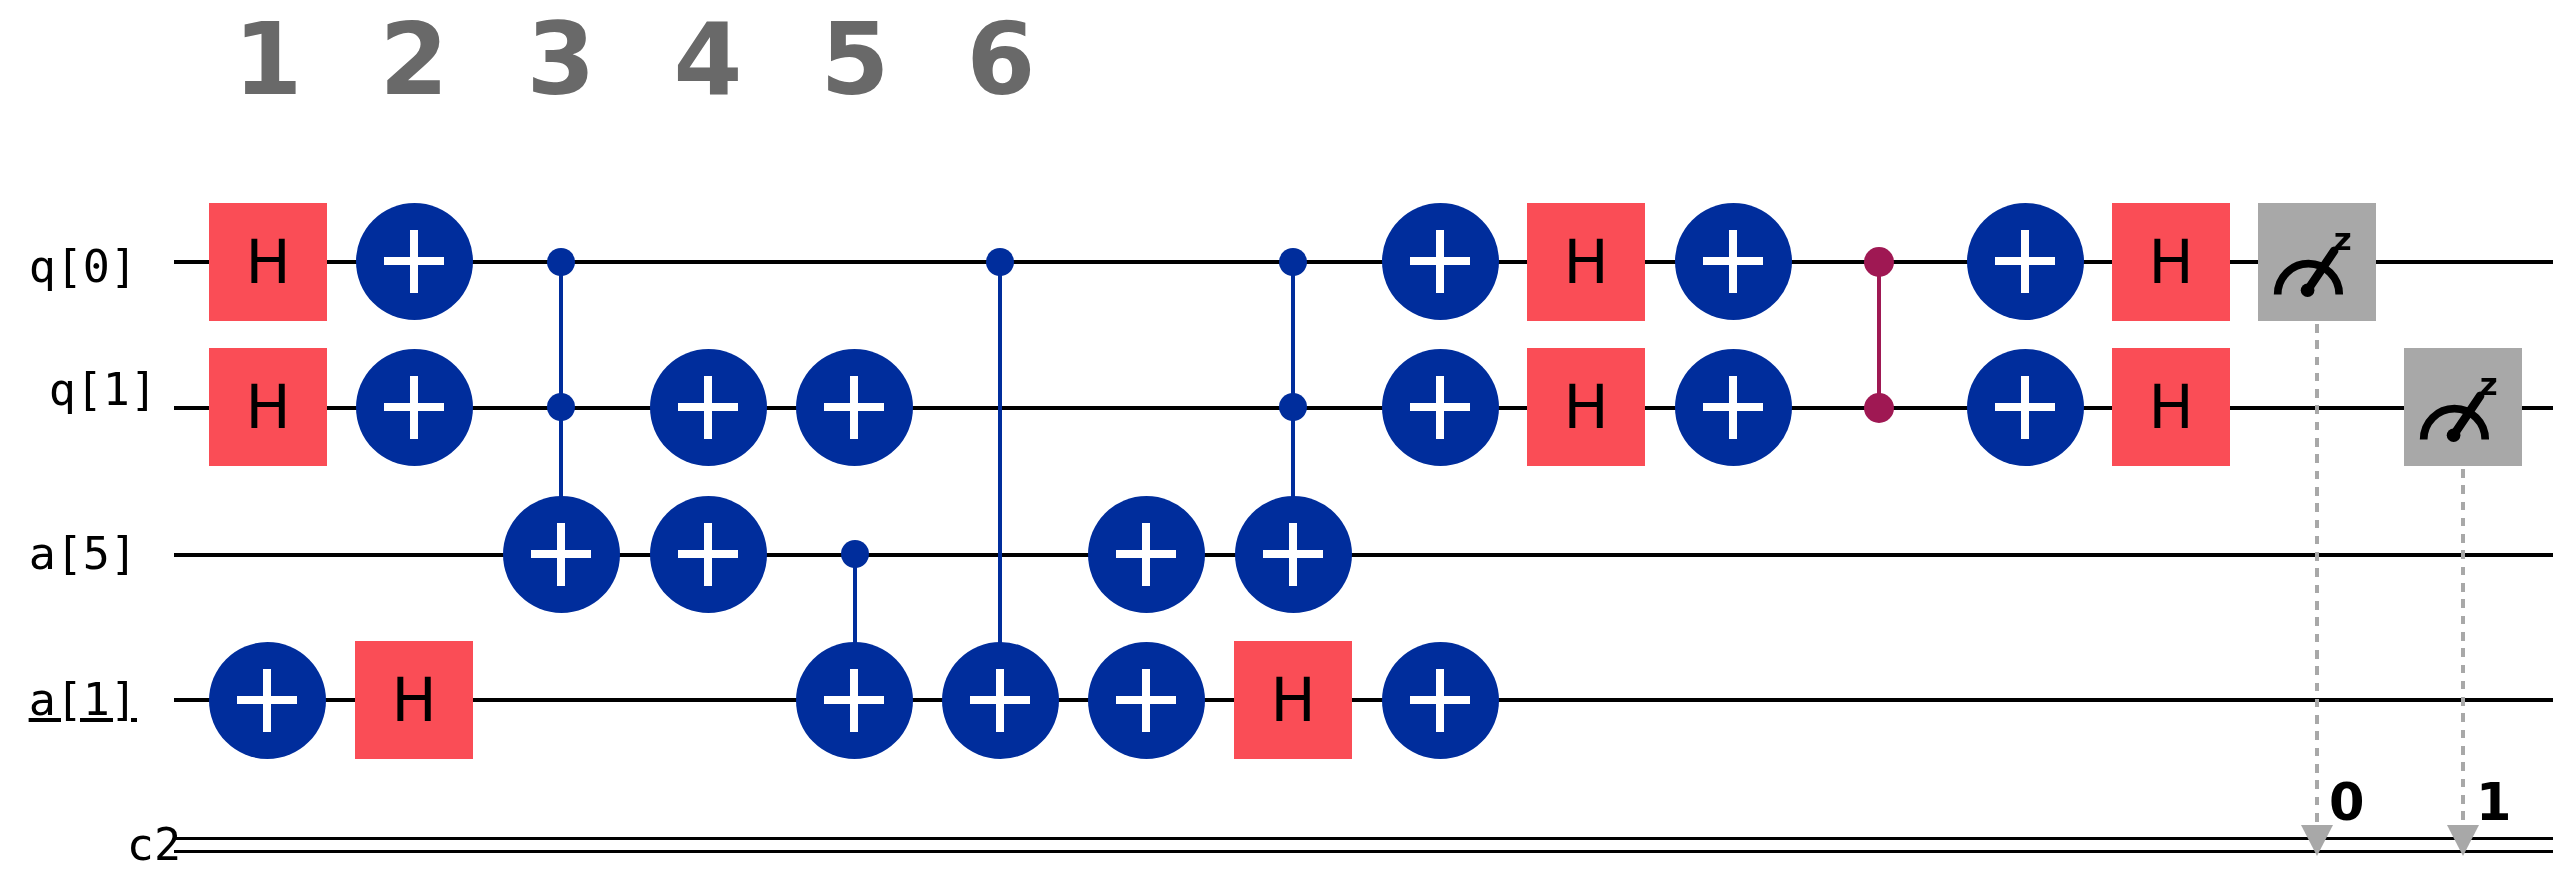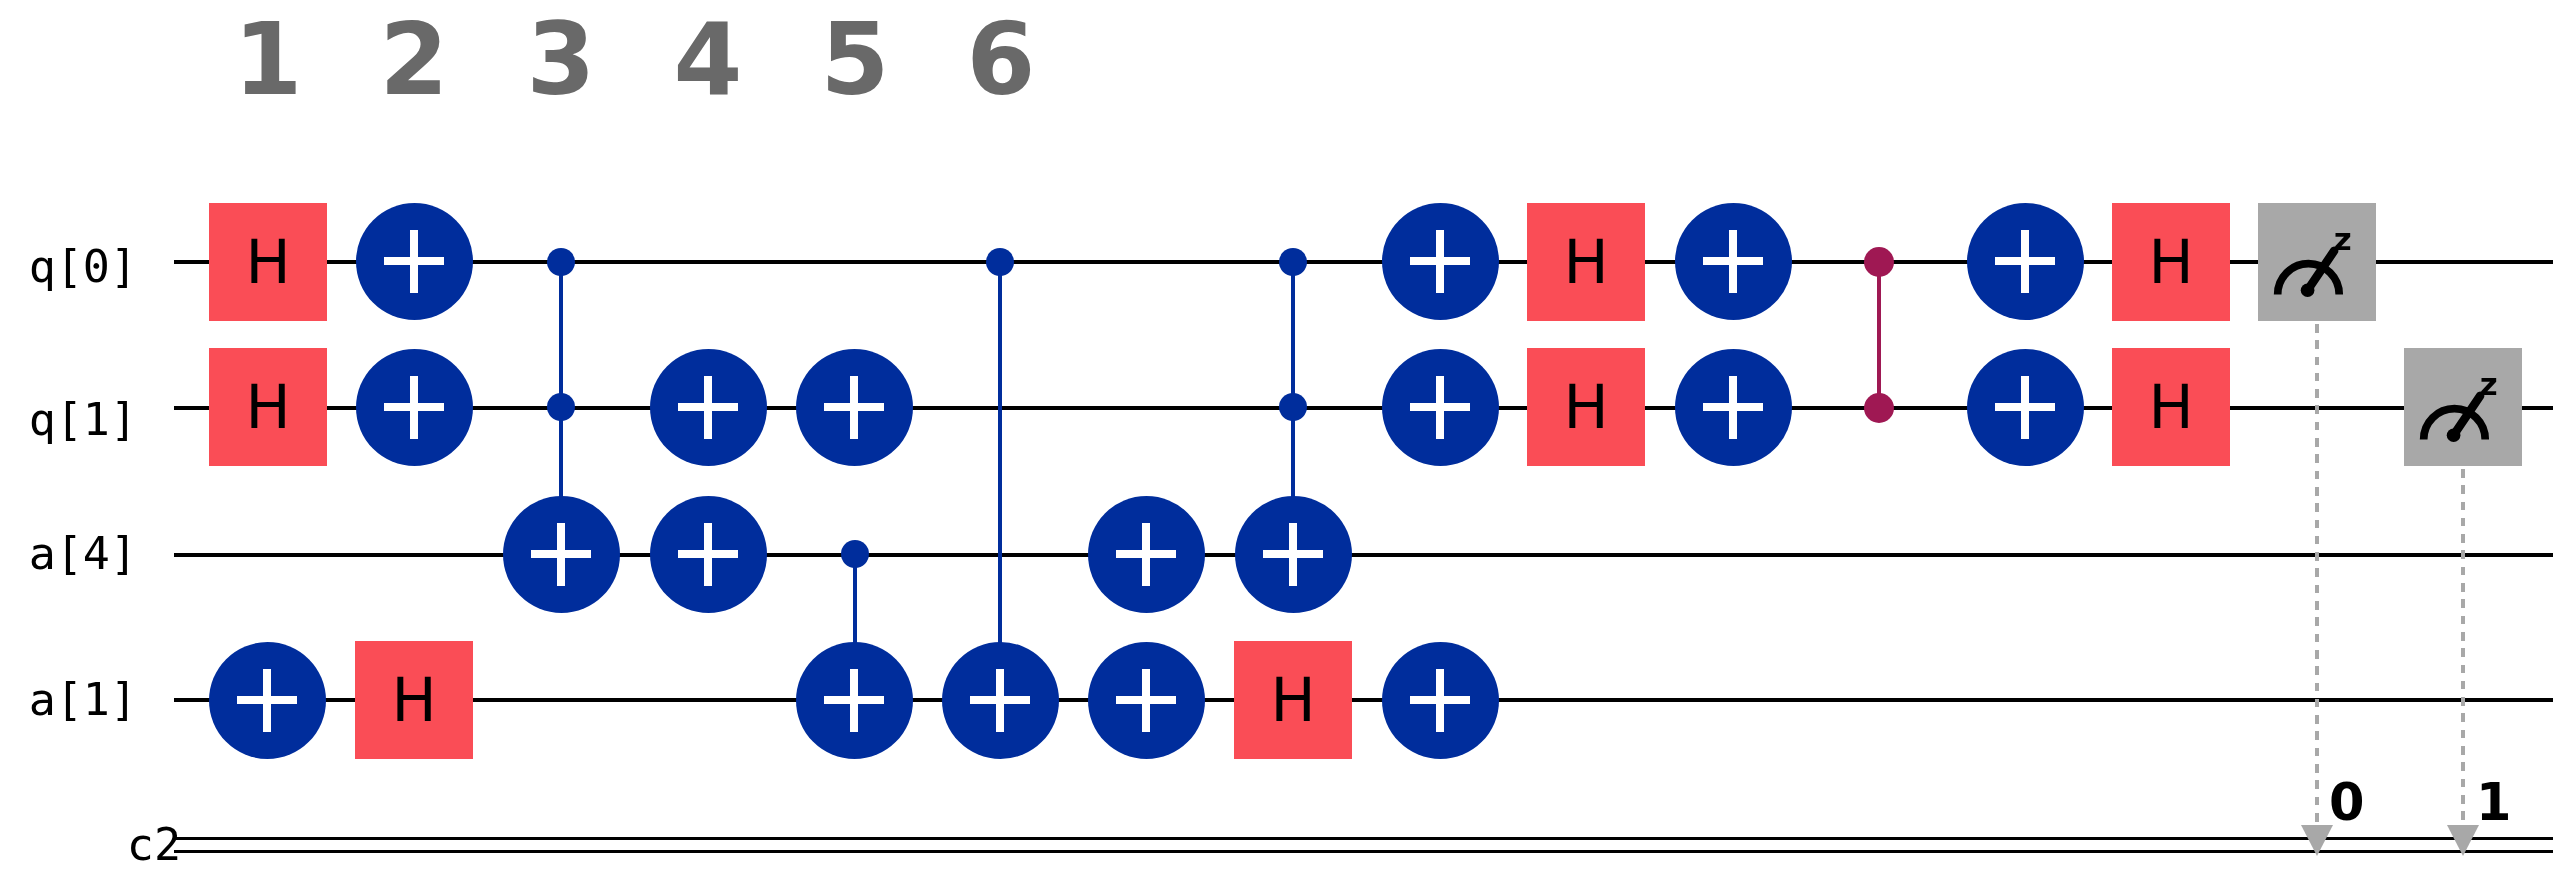--- a/index.html
+++ b/index.html
@@ -40,23 +40,23 @@
 <body>
 
 <div id="stage">
     <div class="wire" style="left: 174px; top: 260px; width: 2379px; height: 4.3px; background: rgb(0, 0, 0);"></div>
     <div class="wire" style="left: 174px; top: 406px; width: 2379px; height: 4.3px; background: rgb(0, 0, 0);"></div>
     <div class="wire" style="left: 174px; top: 553px; width: 2379px; height: 4.3px; background: rgb(0, 0, 0);"></div>
     <div class="wire" style="left: 174px; top: 698px; width: 2379px; height: 4.3px; background: rgb(0, 0, 0);"></div>
     <div class="wire" style="left: 174px; top: 837px; width: 2379px; height: 3.4px; background: rgb(0, 0, 0);"></div>
     <div class="wire" style="left: 174px; top: 850px; width: 2379px; height: 3.4px; background: rgb(0, 0, 0);"></div>
     <div class="wire-label" style="top: 244px;">q[0]</div>
-    <div class="wire-label" style="top: 397px;">q[1]</div>
-    <div class="wire-label" style="top: 531px;">a[4]</div>
-    <div class="wire-label" style="top: 677px;">a[1]</div>
+    <div class="wire-label" style="top: 367px; padding-left: 20px;">q[1]</div>
+    <div class="wire-label" style="top: 531px;">a[5]</div>
+    <div class="wire-label" style="top: 677px; text-decoration: underline;">a[1]</div>
     <div class="wire-label" style="top: 822px; margin-left: 44px;">c2</div>
     <div class="col-number" style="left: 268px; top: 10.3px; color: rgb(105, 105, 105);">1</div>
     <div class="col-number" style="left: 414px; top: 10.3px; color: rgb(105, 105, 105);">2</div>
     <div class="col-number" style="left: 561px; top: 10.3px; color: rgb(105, 105, 105);">3</div>
     <div class="col-number" style="left: 708px; top: 10.3px; color: rgb(105, 105, 105);">4</div>
     <div class="col-number" style="left: 855px; top: 10.3px; color: rgb(105, 105, 105);">5</div>
     <div class="col-number" style="left: 1001px; top: 10.3px; color: rgb(105, 105, 105);">6</div>
     <div class="connector" style="left: 559px; top: 262px; width: 4.3px; height: 293px; background: rgb(0, 45, 156);"></div>
     <div class="connector" style="left: 853px; top: 554px; width: 4.3px; height: 146px; background: rgb(0, 45, 156);"></div>
     <div class="connector" style="left: 998px; top: 262px; width: 4.3px; height: 438px; background: rgb(0, 45, 156);"></div>

